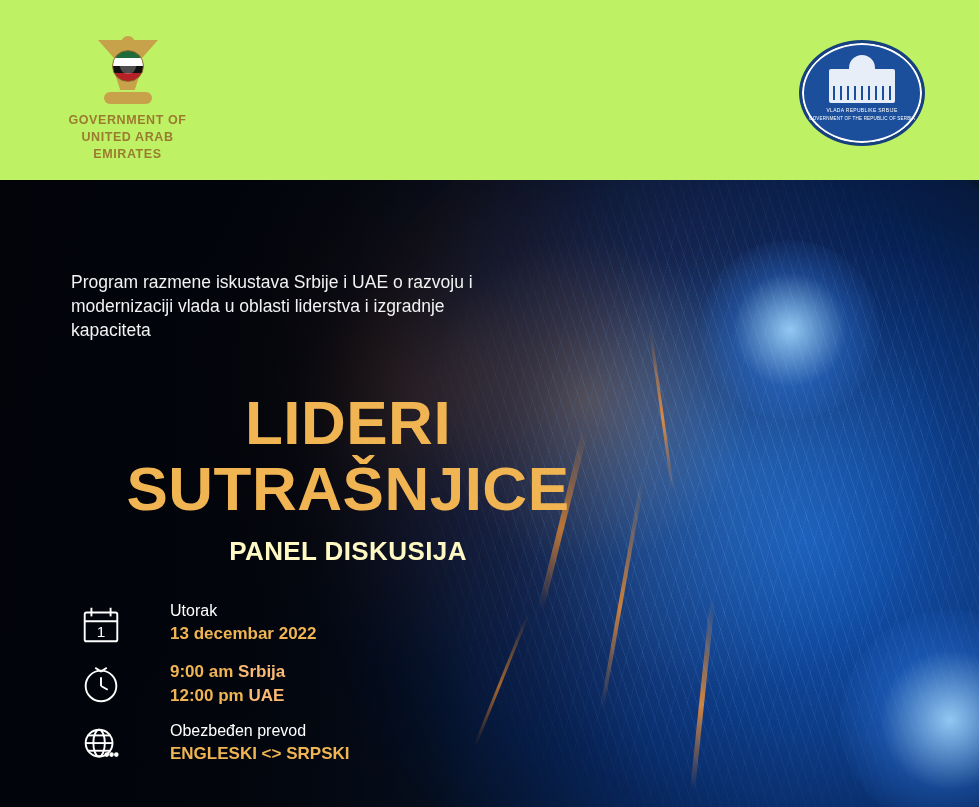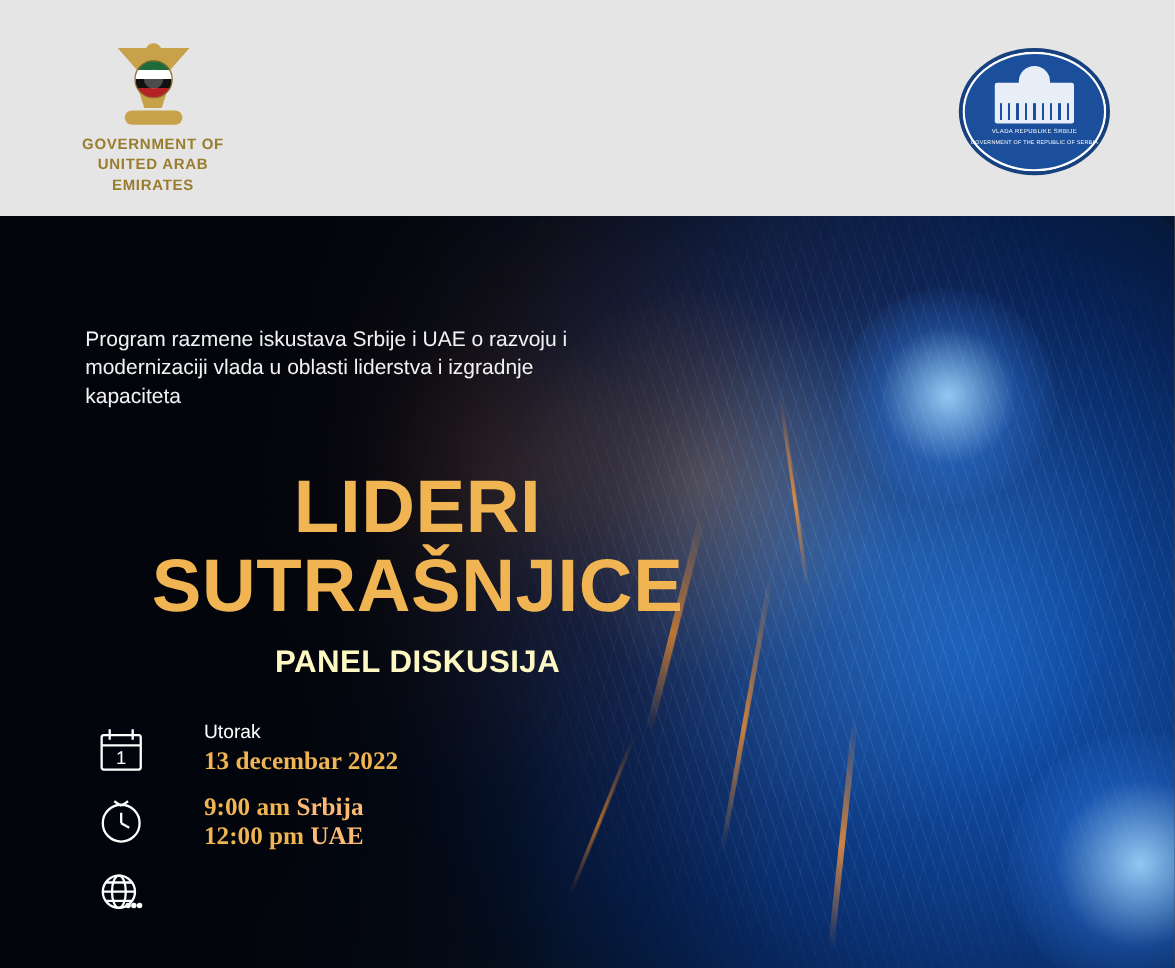--- a/index.html
+++ b/index.html
@@ -20,21 +20,21 @@
     height: 807px;
     background: #ffffff;
   }
 
   
   .header {
     position: absolute;
     left: 0; top: 0;
     width: 979px;
     height: 180px;
-    background: #e5e5e5;
+    background: #bef264;
   }
 
   .uae-logo {
     position: absolute;
     left: 55px;
     top: 36px;
     width: 145px;
     text-align: center;
   }
   .uae-emblem {
@@ -295,24 +295,23 @@
     top: 0;
   }
   .info-top {
     color: #ffffff;
     font-size: 16px;
     line-height: 22px;
     font-weight: 400;
   }
   .info-bottom {
     color: #f0b552;
-    font-size: 21px;
+    font-size: 17px;
     line-height: 24px;
     font-weight: bold;
-    font-family: Liberation Serif, serif;
   }
   .info-bottom .muted {
     color: #fdba74;
     font-weight: bold;
   }
 </style>
 </head>
 <body>
 
 <div class="poster">
@@ -415,19 +414,23 @@
               <circle cx="22" cy="22" r="14"></circle>
               <ellipse cx="22" cy="22" rx="6" ry="14"></ellipse>
               <line x1="8" y1="22" x2="36" y2="22"></line>
               <line x1="10" y1="14" x2="34" y2="14"></line>
               <line x1="10" y1="30" x2="34" y2="30"></line>
               <circle cx="30" cy="34" r="1.4" fill="#ffffff"></circle>
               <circle cx="35" cy="34" r="1.4" fill="#ffffff"></circle>
               <circle cx="40" cy="34" r="1.4" fill="#ffffff"></circle>
             </svg>
           </div>
+          <div class="info-text">
+            <div class="info-top">Obezbeđen prevod</div>
+            <div class="info-bottom">ENGLESKI &lt;&gt; SRPSKI</div>
+          </div>
         </div>
 
       </div>
     </div>
   </div>
 
 </div>
 
 </body></html>

